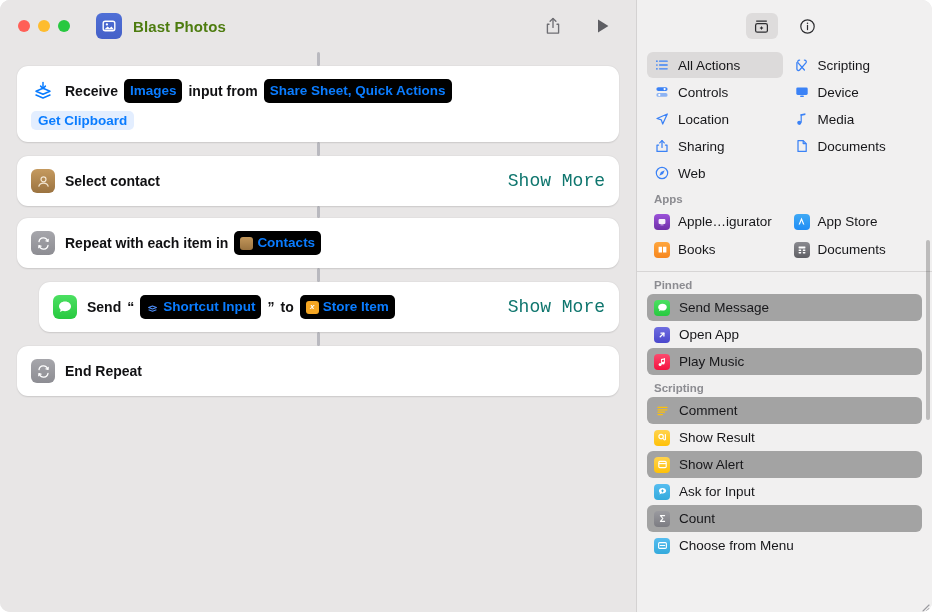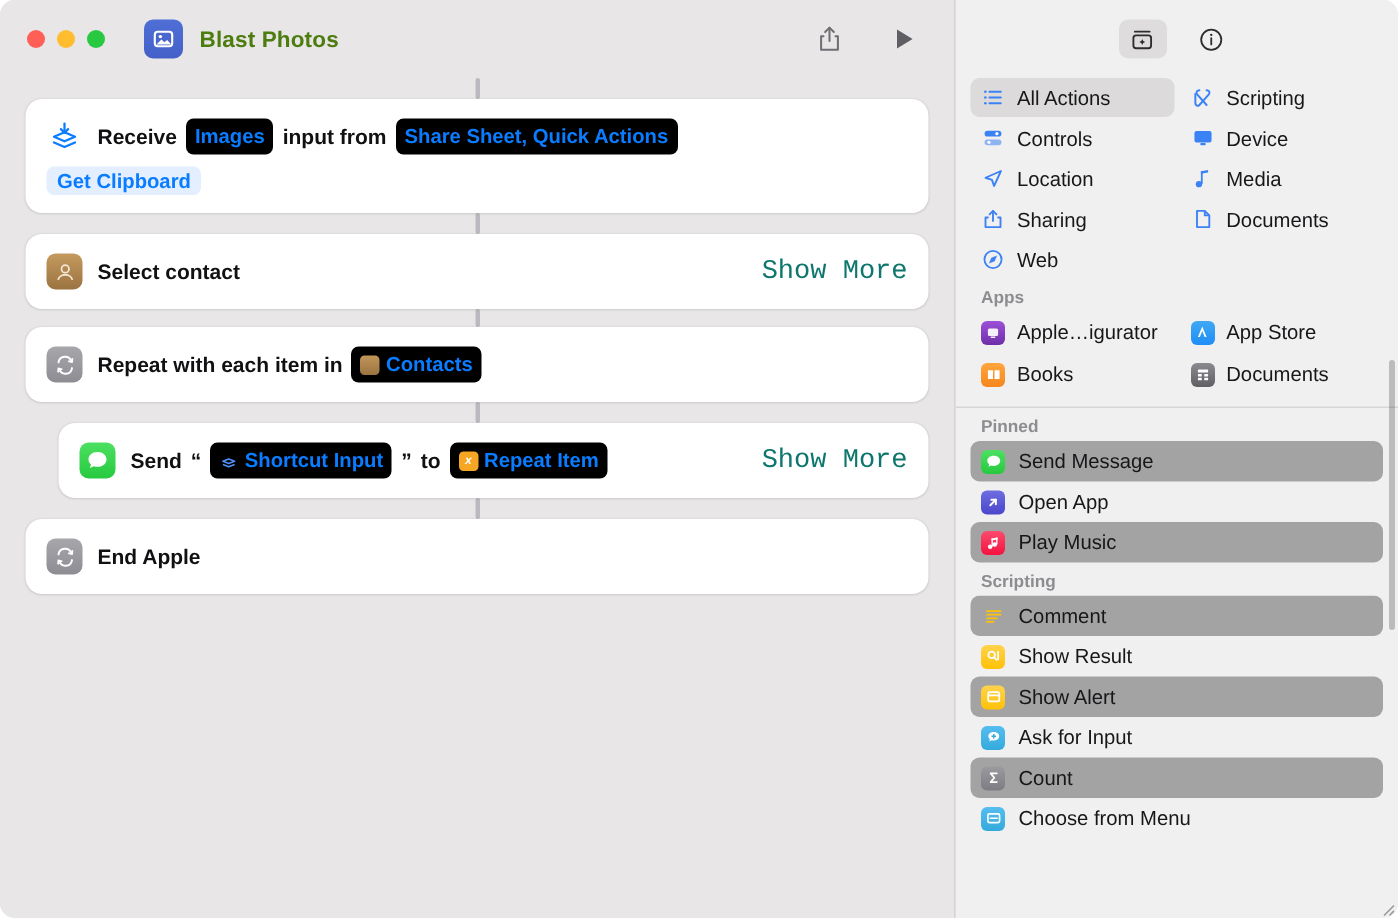--- a/index.html
+++ b/index.html
@@ -340,40 +340,40 @@
                   <path d="M1.6 5.5 L5.5 4 L9.4 5.5 L5.5 7 Z"></path>
                   <path d="M1.6 7.7 L5.5 9.2 L9.4 7.7"></path>
                 </svg>
               </span>
               <span>Shortcut Input</span>
             </span>
             <span>”</span>
             <span>to</span>
             <span class="token">
               <span class="token-ico var">x</span>
-              <span>Repeat Item</span>
+              <span>Store Item</span>
             </span>
           </div>
           <span class="show-more">Show More</span>
         </div>
       </div>
 
       <div class="connector"></div>
 
       <div class="card">
         <div class="card-row">
           <span class="act-ico repeat">
             <svg width="15" height="15" viewBox="0 0 15 15" fill="none" stroke="#ffffff" stroke-width="1.3" stroke-linecap="round">
               <path d="M3 5.6 A4.4 4.4 0 0 1 11.6 5.1"></path>
               <path d="M12 9.4 A4.4 4.4 0 0 1 3.4 9.9"></path>
               <path d="M10 4.9 L12 5.2 L12.2 3.3"></path>
               <path d="M5 10.1 L3 9.8 L2.8 11.7"></path>
             </svg>
           </span>
-          <div class="card-text">End Apple</div>
+          <div class="card-text">End Repeat</div>
         </div>
       </div>
 
     </div>
   </div>
 
   <div class="sidebar">
 
     <div class="sb-toolbar">
       <div class="sb-tb-btn active">

